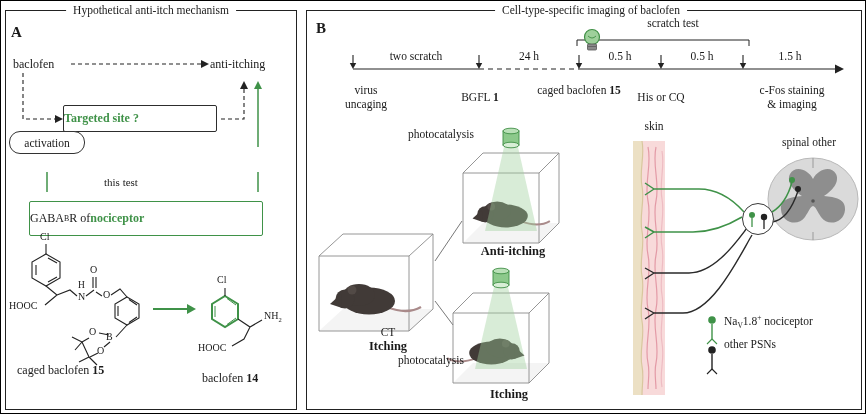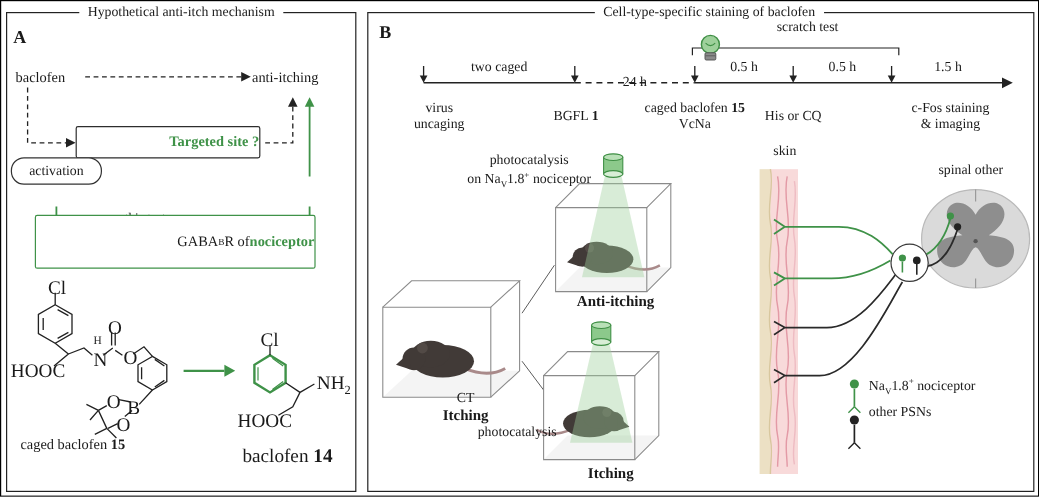--- a/index.html
+++ b/index.html
@@ -5,28 +5,28 @@
   *{margin:0;padding:0;box-sizing:border-box}
   html,body{background:#9a9a9a}
   .page{position:relative;width:866px;height:414px;background:#fff;border:1px solid #000;
         font-family:Liberation Serif, serif;color:#1a1a1a;overflow:hidden}
   .panel{position:absolute;border:1.2px solid #222;background:transparent}
   .ptitle{position:absolute;transform:translateX(-50%);background:#fff;padding:0 7px;
           font-size:11.5px;line-height:13px;white-space:nowrap;z-index:6}
   .t{position:absolute;font-size:11.5px;line-height:1.2;white-space:nowrap;z-index:5}
   .c{text-align:center}
   .b{font-weight:700}
-  .small{font-size:16px}
+  .small{font-size:10px}
   .tiny{font-size:9.5px}
   .green{color:#3f9248}
   .plabel{font-size:15px;font-weight:700}
   .bold13{font-size:12.5px;font-weight:700}
   .rbox{position:absolute;border:1.2px solid #333;border-radius:11px;font-size:11.5px;
         display:flex;align-items:center;justify-content:center;background:#fff;z-index:5}
-  .sqbox{position:absolute;display:flex;align-items:center;justify-content:flex-end;background:#fff;z-index:5}
+  .sqbox{position:absolute;display:flex;align-items:center;justify-content:flex-start;background:#fff;z-index:5}
   sub,sup{font-size:0.65em}
   svg.art{position:absolute;left:0;top:0;z-index:3}
 </style>
 </head>
 <body>
 
 <div class="page">
 
   <div class="panel" style="left:4px;top:9px;width:292px;height:400px"></div>
   <div class="panel" style="left:305px;top:9px;width:556px;height:400px"></div>
@@ -215,37 +215,37 @@
       <path d="M 711 338 L 706 343 M 711 338 L 716 343" fill="none" stroke-width="1.1"></path>
     </g>
     <g stroke="#222" stroke-width="1.4">
       <circle cx="711" cy="349" r="3.8" fill="#222" stroke="none"></circle>
       <line x1="711" y1="353" x2="711" y2="368"></line>
       <path d="M 711 368 L 706 373 M 711 368 L 716 373" fill="none" stroke-width="1.1"></path>
     </g>
   </svg>
 
   <div class="ptitle" style="left:150px;top:3px">Hypothetical anti-itch mechanism</div>
-  <div class="ptitle" style="left:590px;top:3px">Cell-type-specific staining of baclofen</div>
+  <div class="ptitle" style="left:590px;top:3px">Cell-type-specific imaging of baclofen</div>
 
   <div class="t plabel" style="left:10px;top:22px">A</div>
   <div class="t" style="left:12px;top:56px;font-size:12px">baclofen</div>
   <div class="t" style="left:209px;top:56px;font-size:12px">anti-itching</div>
 
   <div class="sqbox" style="left:62px;top:104px;width:154px;height:27px;border:1.5px solid #2d2d2d;border-radius:2px">
     <span class="green b" style="font-size:12px">Targeted site ?</span>
   </div>
 
   <div class="rbox" style="left:8px;top:130px;width:76px;height:23px">
     <span>activation</span>
   </div>
 
   <div class="t" style="left:103px;top:175px;font-size:11px">this test</div>
 
-  <div class="sqbox" style="left:28px;top:178px;width:234px;height:45px;border:1.6px solid #3f9248;border-radius:2px;font-size:12px">
+  <div class="sqbox" style="left:28px;top:200px;width:234px;height:35px;border:1.6px solid #3f9248;border-radius:2px;font-size:12px">
     <span>GABA</span>
       <sub>B</sub>
       <span>R of </span>
       <span class="green b">nociceptor</span>
   </div>
 
   <div class="t small" style="left:39px;top:230px">Cl</div>
   <div class="t small" style="left:8px;top:299px">HOOC</div>
   <div class="t tiny" style="left:77px;top:279px">H</div>
   <div class="t small" style="left:77px;top:290px">N</div>
@@ -256,54 +256,52 @@
   <div class="t small" style="left:96px;top:344px">O</div>
   <div class="t" style="left:16px;top:362px;font-size:12px">
     <span>caged baclofen </span><span class="b">15</span>
   </div>
 
   <div class="t small" style="left:216px;top:273px">Cl</div>
   <div class="t small" style="left:263px;top:309px">
     <span>NH</span><sub>2</sub>
   </div>
   <div class="t small" style="left:197px;top:341px">HOOC</div>
-  <div class="t" style="left:201px;top:370px;font-size:16px">
+  <div class="t" style="left:201px;top:370px;font-size:12px">
     <span>baclofen </span><span class="b">14</span>
   </div>
 
   <div class="t plabel" style="left:315px;top:18px">B</div>
 
   <div class="t c" style="left:612px;top:16px;width:120px">scratch test</div>
 
-  <div class="t c" style="left:378px;top:49px;width:74px">two caged</div>
-  <div class="t c" style="left:503px;top:62px;width:50px">24 h</div>
+  <div class="t c" style="left:378px;top:49px;width:74px">two scratch</div>
+  <div class="t c" style="left:503px;top:49px;width:50px">24 h</div>
   <div class="t c" style="left:594px;top:49px;width:50px">0.5 h</div>
   <div class="t c" style="left:676px;top:49px;width:50px">0.5 h</div>
   <div class="t c" style="left:764px;top:49px;width:50px">1.5 h</div>
 
   <div class="t c" style="left:332px;top:83px;width:66px">
     <div>virus</div>
     <div>uncaging</div>
   </div>
   <div class="t c" style="left:448px;top:90px;width:62px">
     <span>BGFL </span><span class="b">1</span>
   </div>
   <div class="t c" style="left:526px;top:83px;width:104px">
     <div><span>caged baclofen </span><span class="b">15</span></div>
-    <div>VcNa</div>
   </div>
   <div class="t c" style="left:626px;top:90px;width:68px">His or CQ</div>
   <div class="t c" style="left:744px;top:83px;width:94px">
     <div>c-Fos staining</div>
     <div>&amp; imaging</div>
   </div>
 
   <div class="t c" style="left:384px;top:127px;width:112px">
     <div>photocatalysis</div>
-    <div><span>on Na</span><sub>V</sub><span>1.8</span><sup>+</sup><span> nociceptor</span></div>
   </div>
 
   <div class="t c bold13" style="left:462px;top:243px;width:100px">Anti-itching</div>
   <div class="t c" style="left:366px;top:325px;width:42px">CT</div>
   <div class="t c bold13" style="left:351px;top:338px;width:72px">Itching</div>
   <div class="t c" style="left:374px;top:353px;width:112px">
     <div>photocatalysis</div>
   </div>
   <div class="t c bold13" style="left:472px;top:386px;width:72px">Itching</div>
 

